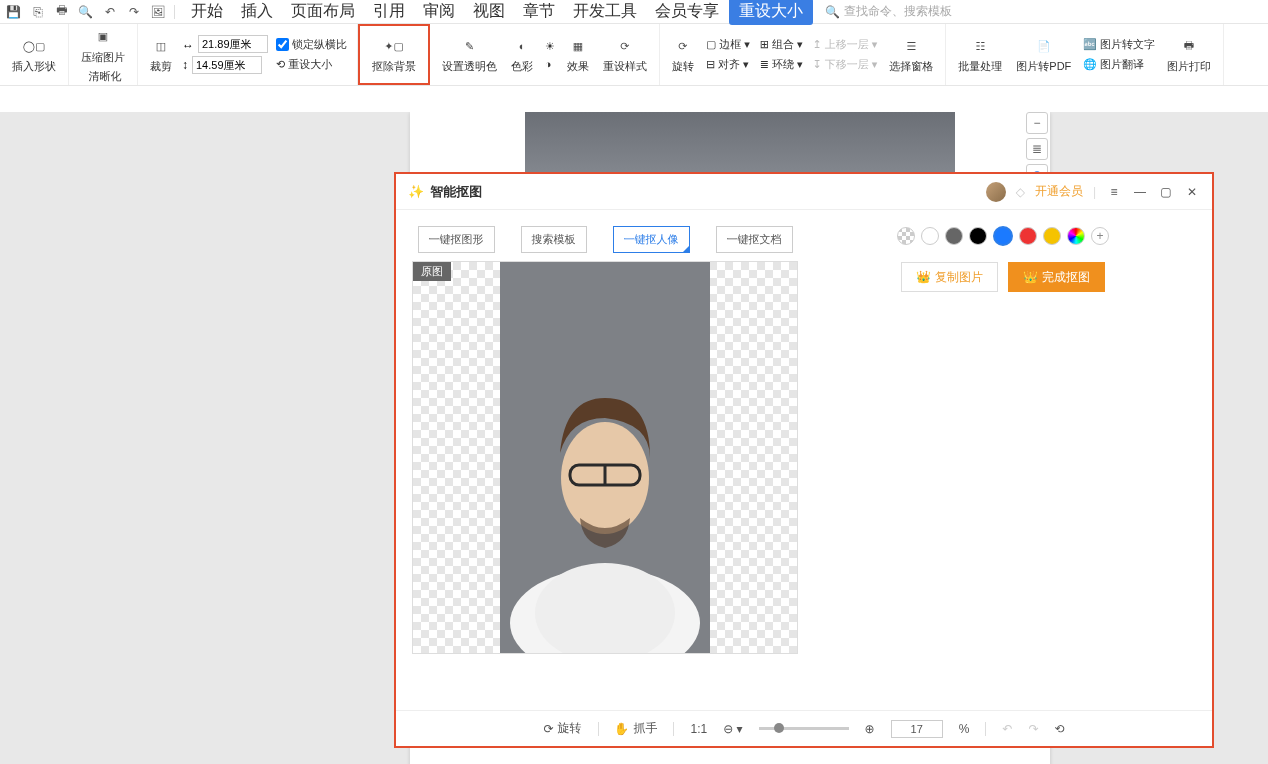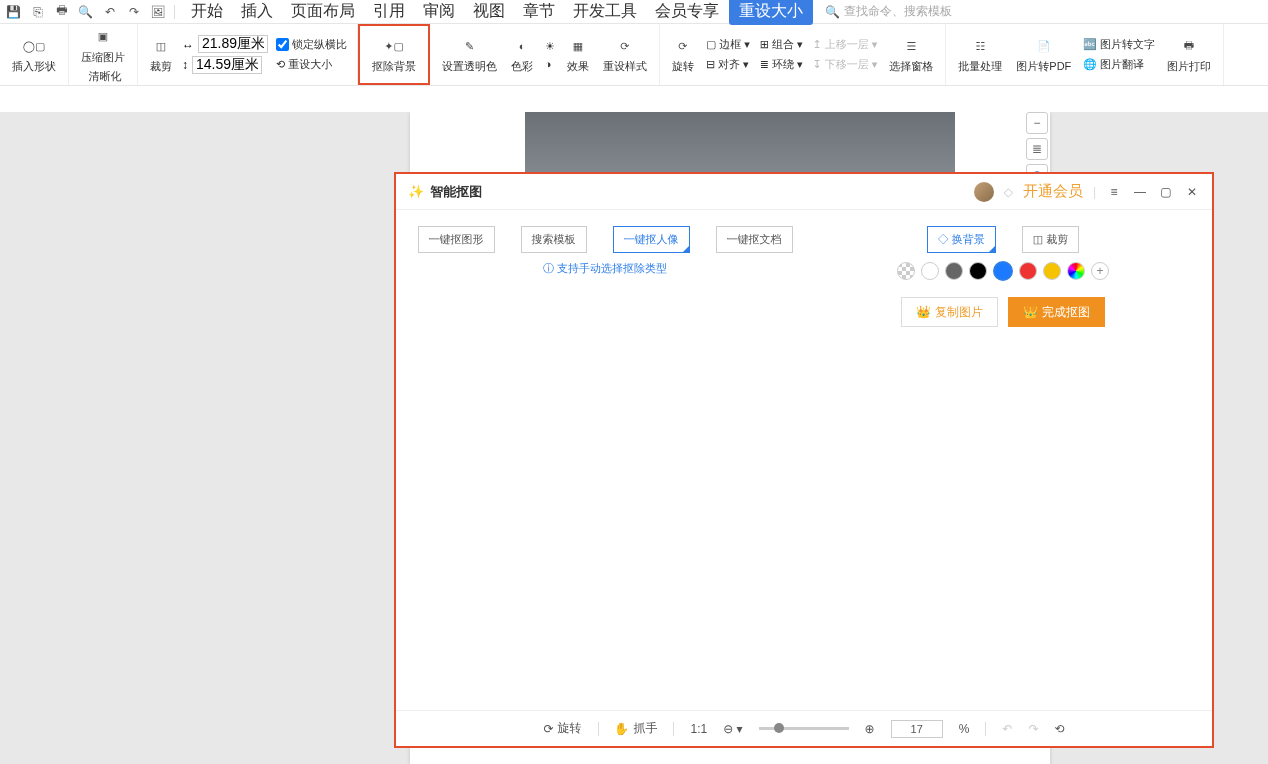--- a/index.html
+++ b/index.html
@@ -13,35 +13,35 @@
 .menu-tab{padding:3px 8px;font-size:16px;color:#333;cursor:pointer}
 .menu-tab.context{background:#3a7ee3;color:#fff;border-radius:3px;padding:3px 10px}
 .search-box{margin-left:10px;color:#aaa;font-size:12px;display:flex;align-items:center;gap:4px}
 
 .ribbon{height:62px;border-bottom:1px solid #e6e6e6;display:flex;align-items:stretch}
 .ribbon-group{display:flex;flex-direction:column;align-items:center;justify-content:center;padding:2px 8px;border-right:1px solid #eee;position:relative}
 .ribbon-btn{display:flex;flex-direction:column;align-items:center;gap:2px;font-size:11px;color:#333;cursor:pointer;padding:2px 4px}
 .ribbon-icon{width:22px;height:22px;display:flex;align-items:center;justify-content:center;color:#4a4a4a}
 .ribbon-row{display:flex;align-items:center;gap:4px}
 .ribbon-small{font-size:11px;color:#333;cursor:pointer;display:flex;align-items:center;gap:3px;padding:1px 2px}
-.dim-input{width:70px;height:18px;border:1px solid #ccc;font-size:14px;padding:0 3px;text-align:left}
+.dim-input{width:70px;height:18px;border:1px solid #ccc;font-size:11px;padding:0 3px;text-align:left}
 .ribbon-group.hl{border:2px solid #e34d2e}
 
 .doc-area{position:absolute;top:112px;left:0;right:0;bottom:0;background:#e8e8e8;overflow:hidden}
 .page{position:absolute;left:410px;top:0;width:640px;height:700px;background:#fff;box-shadow:0 1px 4px rgba(0,0,0,.15)}
 .page-img{position:absolute;left:115px;top:0;width:430px;height:80px;background:linear-gradient(180deg,#6b6f76 0%, #8a8e95 100%)}
 .arrow-annot{position:absolute;left:440px;top:95px;width:60px;height:70px;pointer-events:none}
 .side-tools{position:absolute;right:220px;top:0;display:flex;flex-direction:column;gap:4px}
 .side-tool{width:22px;height:22px;border:1px solid #ccc;background:#fff;border-radius:3px;display:flex;align-items:center;justify-content:center;color:#666;cursor:pointer}
 
 .modal{position:absolute;left:394px;top:172px;width:820px;height:576px;background:#fff;border:2px solid #e34d2e;display:flex;flex-direction:column}
 .modal-title{height:36px;display:flex;align-items:center;padding:0 12px;border-bottom:1px solid #eee}
 .modal-title-left{display:flex;align-items:center;gap:6px;font-size:13px;font-weight:bold;color:#333}
 .modal-title-right{margin-left:auto;display:flex;align-items:center;gap:10px}
-.vip-link{color:#f0a030;font-size:15px;cursor:pointer}
+.vip-link{color:#f0a030;font-size:12px;cursor:pointer}
 .win-ctl{width:16px;height:16px;display:flex;align-items:center;justify-content:center;color:#555;cursor:pointer}
 .avatar{width:20px;height:20px;border-radius:50%;background:linear-gradient(135deg,#c4a078,#8a6d4a)}
 .modal-tabs{height:34px;display:flex;align-items:flex-end;justify-content:center;border-bottom:1px solid #eee;position:relative}
 .modal-tab{padding:6px 18px;font-size:13px;color:#555;cursor:pointer;border-bottom:2px solid transparent}
 .modal-tab.active{color:#2d7ee8;border-bottom:2px solid #2d7ee8}
 .feedback-link{position:absolute;right:16px;top:8px;color:#aaa;font-size:11px;cursor:pointer}
 .modal-body{flex:1;display:flex;gap:12px;padding:16px}
 .panel{flex:1;background:#fff;display:flex;flex-direction:column}
 .panel-tools{display:flex;justify-content:center;gap:26px;margin-bottom:8px}
 .tool-btn{padding:5px 10px;border:1px solid #ccc;font-size:11px;color:#555;cursor:pointer;background:#fff}
@@ -243,29 +243,38 @@
   </div>
   <div class="modal-body">
 
     <div class="panel">
       <div class="panel-tools">
         <div class="tool-btn">一键抠图形</div>
         <div class="tool-btn">搜索模板</div>
         <div class="tool-btn active">一键抠人像</div>
         <div class="tool-btn">一键抠文档</div>
       </div>
-      <div class="hint"><span>ⓘ </span><span>支持手动选择抠除类型</span></div>
+      <div class="canvas">
+        <div class="img-label">原图</div>
+        <div class="portrait">
+          <svg width="210" height="290" viewBox="0 0 210 290">
+            <ellipse cx="105" cy="260" rx="95" ry="55" fill="#f4f4f4"></ellipse>
+            <ellipse cx="105" cy="250" rx="70" ry="50" fill="#eeeeee"></ellipse>
+            <ellipse cx="105" cy="115" rx="44" ry="56" fill="#e6c8a8"></ellipse>
+            <path d="M60,90 Q65,35 105,35 Q150,35 150,95 Q150,60 105,55 Q70,55 60,90" fill="#5a3d28"></path>
+            <rect x="70" y="102" width="70" height="20" rx="9" fill="none" stroke="#2b2b2b" stroke-width="3"></rect>
+            <line x1="105" y1="102" x2="105" y2="122" stroke="#2b2b2b" stroke-width="3"></line>
+            <path d="M80,155 Q105,175 130,155 Q128,180 105,185 Q82,180 80,155" fill="#4a3424" opacity="0.6"></path>
+          </svg>
+        </div>
+      </div>
       <div class="panel-actions"></div>
     </div>
 
     <div class="panel">
-      <div class="panel-tools">
-        <div class="tool-btn active"><span>◇ </span><span>换背景</span></div>
-        <div class="tool-btn"><span>◫ </span><span>裁剪</span></div>
-      </div>
       <div class="color-row">
         <span class="cswatch" style="background:repeating-conic-gradient(#ccc 0 25%,#fff 0 50%) 0/8px 8px"></span>
         <span class="cswatch" style="background:#fff"></span>
         <span class="cswatch" style="background:#666"></span>
         <span class="cswatch" style="background:#000"></span>
         <span class="cswatch sel" style="background:#1b7aff"></span>
         <span class="cswatch" style="background:#e33"></span>
         <span class="cswatch" style="background:#f5c300"></span>
         <span class="cswatch" style="background:conic-gradient(red,yellow,lime,cyan,blue,magenta,red)"></span>
         <span class="cswatch" style="background:#fff;color:#888;display:flex;align-items:center;justify-content:center">+</span>

